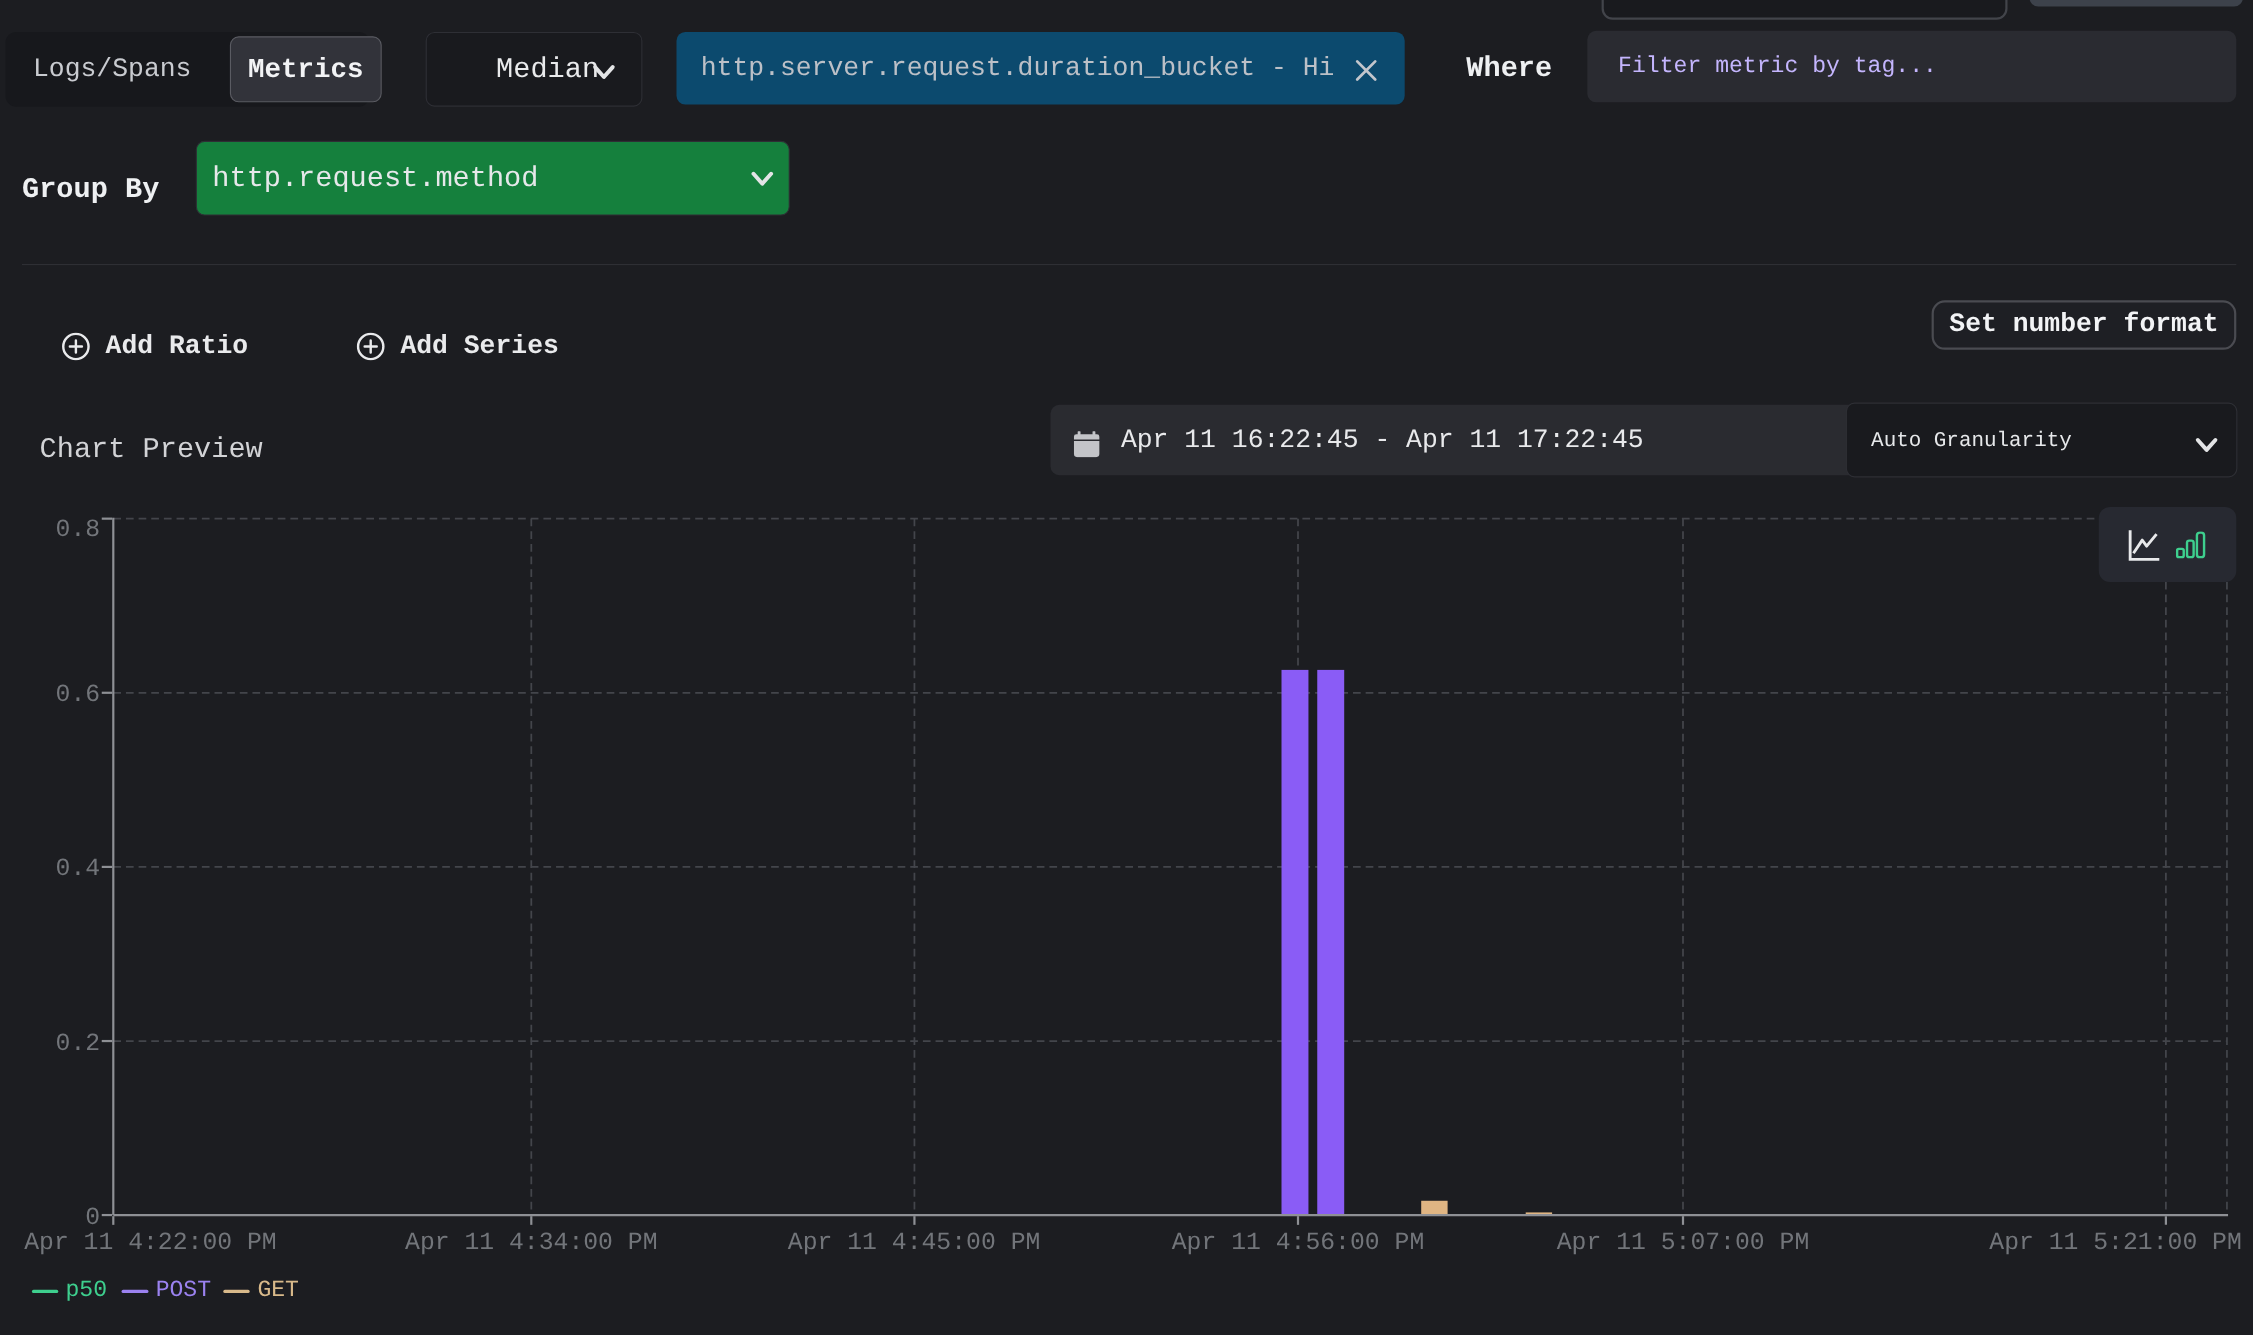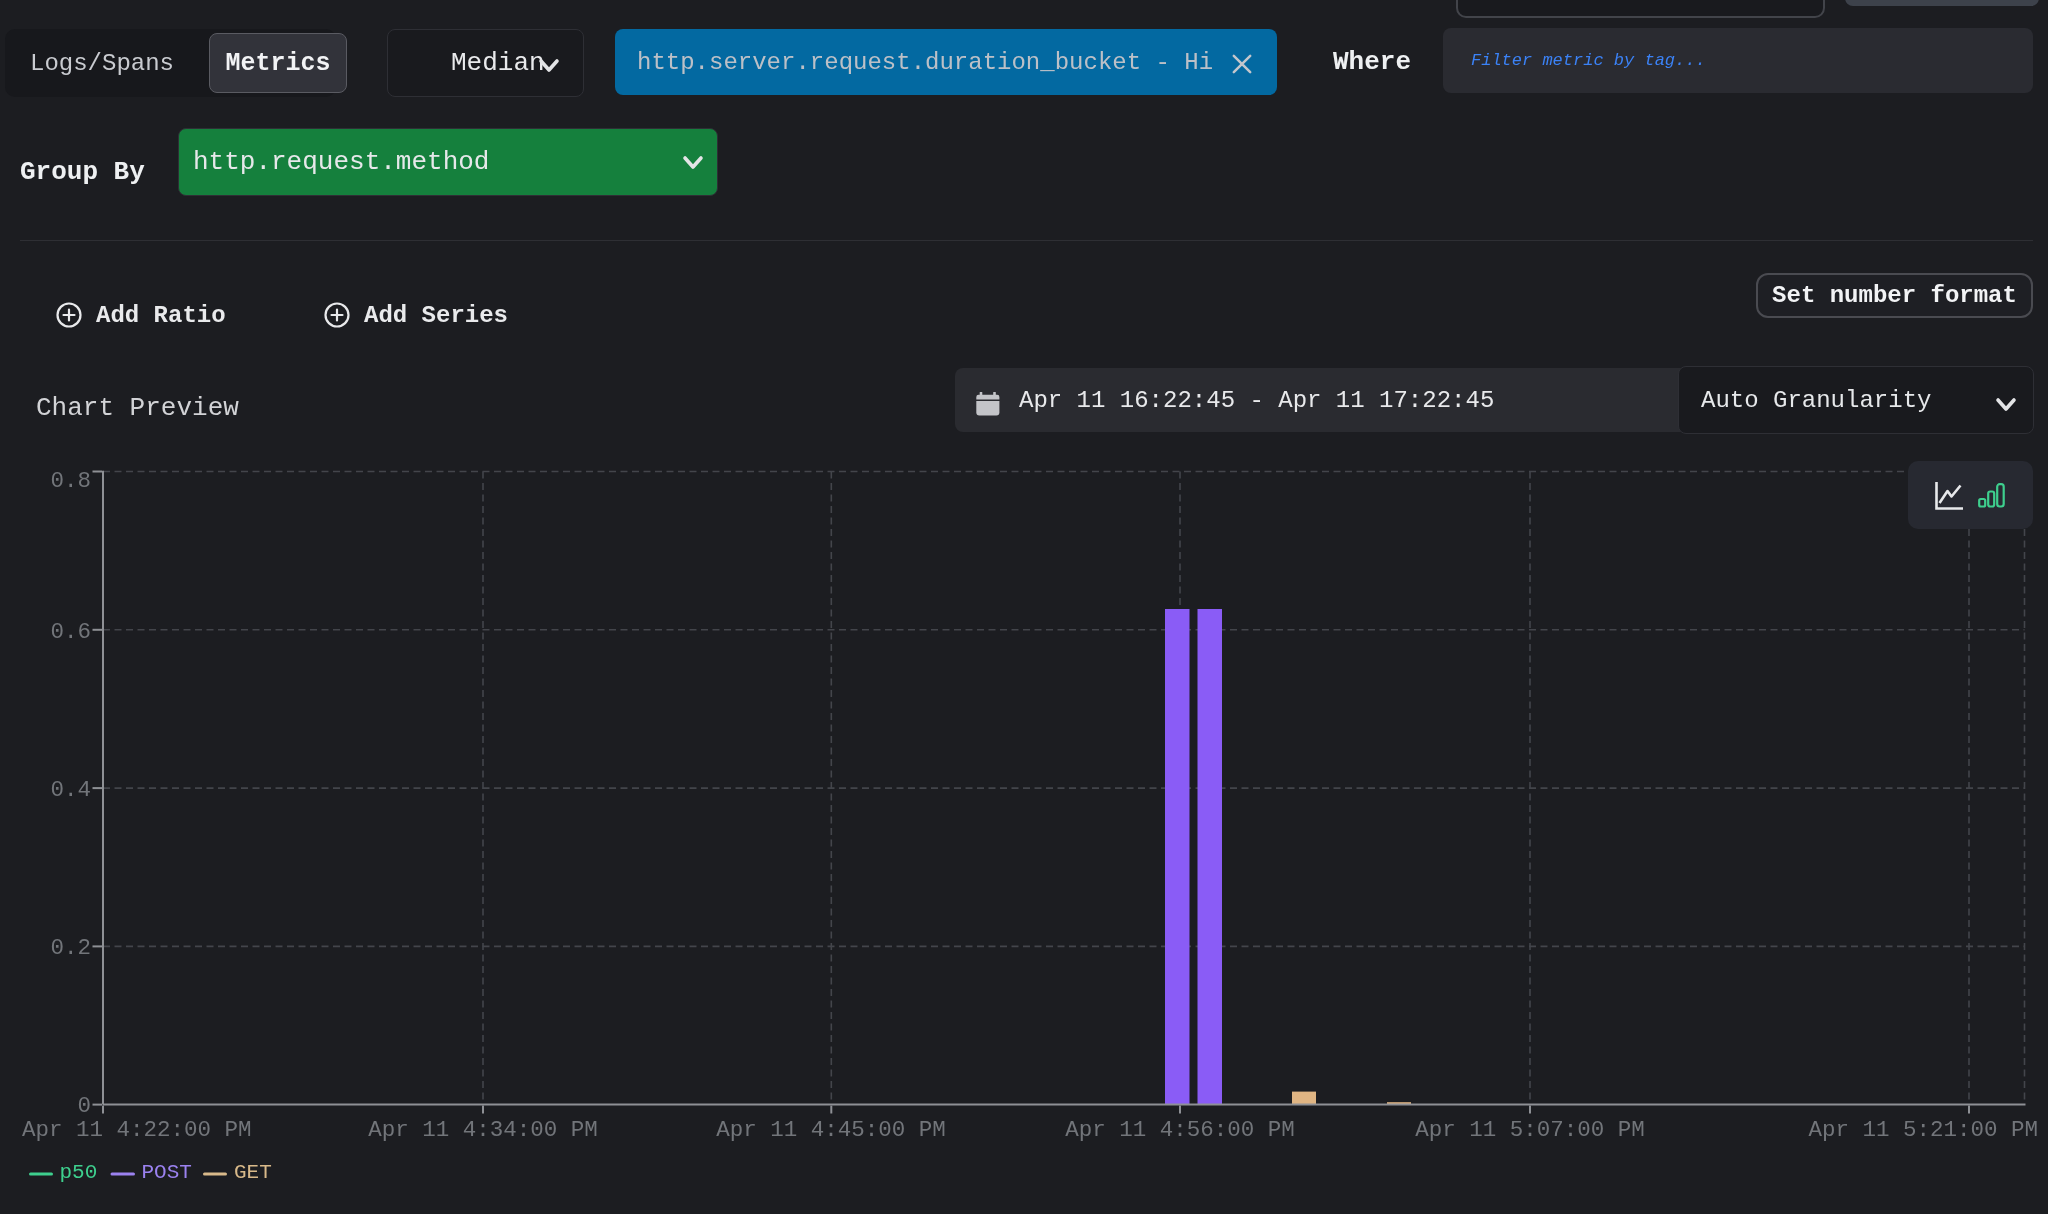--- a/index.html
+++ b/index.html
@@ -21,33 +21,33 @@
   <span style="font-size:25px; font-weight:bold; color:#f2f3f5;">Metrics</span>
 </div>
 
 <div class="abs flex" style="left:387px; top:29px; width:197px; height:68px; background:#191a1e; border:1px solid #2e2f35; border-radius:8px;padding-left:44px;">
   <span style="margin-left:19px; font-size:26px; color:#e9eaec;">Median</span>
   <svg class="abs" style="left:150px; top:27px;" width="22" height="17" viewBox="0 0 22 17">
       <path d="M3 4 L11 13 L19 4" fill="none" stroke="#e3e4e6" stroke-width="3.6" stroke-linecap="round" stroke-linejoin="round"></path>
     </svg>
 </div>
 
-<div class="abs flex" style="left:615px; top:29px; width:662px; height:66px; background:#0369a1; border-radius:8px;">
+<div class="abs flex" style="left:615px; top:29px; width:662px; height:66px; background:#0c4a6e; border-radius:8px;">
   <span style="margin-left:22px; font-size:24px; color:#bcc0c7;">http.server.request.duration_bucket - Hi</span>
   <svg class="abs" style="left:617px; top:24.5px;" width="20" height="20" viewBox="0 0 20 20">
       <path d="M1.8 1.8 L18.2 18.2 M18.2 1.8 L1.8 18.2" stroke="#c3c6cc" stroke-width="2.5" stroke-linecap="round"></path>
     </svg>
 </div>
 
 <div class="abs flex" style="left:1333px; top:29px; height:66px;">
   <span style="font-size:26px; font-weight:bold; color:#eef0f2;">Where</span>
 </div>
 
 <div class="abs flex" style="left:1443px; top:28px; width:590px; height:65px; background:#2a2b31; border-radius:8px;">
-  <span style="margin-left:28px; font-size:17px; color:#3b82f6;font-style:italic;">Filter metric by tag...</span>
+  <span style="margin-left:28px; font-size:21px; color:#c4b5fd;">Filter metric by tag...</span>
 </div>
 
 <div class="abs flex" style="left:20px; top:128px; height:68px;">
   <span style="font-size:26px; font-weight:bold; color:#eef0f2;margin-top:20px;">Group By</span>
 </div>
 <div class="abs flex" style="left:178px; top:128px; width:540px; height:68px; background:#15803d; border:1px solid #2e2f35; border-radius:8px;">
   <span style="margin-left:14px; font-size:26px; color:#e6e8ea;">http.request.method</span>
   <svg class="abs" style="left:503px; top:25px;" width="22" height="17" viewBox="0 0 22 17">
       <path d="M3 4 L11 13 L19 4" fill="none" stroke="#e3e4e6" stroke-width="3.6" stroke-linecap="round" stroke-linejoin="round"></path>
     </svg>
@@ -81,21 +81,21 @@
 <div class="abs flex" style="left:955px; top:368px; width:746px; height:64px; background:#2a2b30; border-radius:8px;">
   <svg class="abs" style="left:20.5px; top:24px;" width="24" height="24" viewBox="0 0 24 24">
     <path d="M5 0.8 V5 M18.5 0.8 V5" stroke="#c3c4c8" stroke-width="2.6" stroke-linecap="round"></path>
     <path d="M0.3 5 Q0.3 2.8 2.5 2.8 H21.2 Q23.4 2.8 23.4 5 V7.6 H0.3 Z" fill="#c3c4c8"></path>
     <path d="M0.3 9 H23.4 V20.6 Q23.4 23.6 20.4 23.6 H3.3 Q0.3 23.6 0.3 20.6 Z" fill="#c3c4c8"></path>
   </svg>
   <span style="margin-left:64px; font-size:24px; color:#e8e9eb;">Apr 11 16:22:45 - Apr 11 17:22:45</span>
 </div>
 
 <div class="abs flex" style="left:1678px; top:366px; width:356px; height:68px; background:#191a1e; border:1px solid #2e2f35; border-radius:8px;">
-  <span style="margin-left:22px; font-size:24px; color:#e6e8ea;text-align:right;">Auto Granularity</span>
+  <span style="margin-left:22px; font-size:19px; color:#e6e8ea;text-align:right;">Auto Granularity</span>
   <svg class="abs" style="left:316px; top:29px;" width="22" height="17" viewBox="0 0 22 17">
       <path d="M3 4 L11 13 L19 4" fill="none" stroke="#e3e4e6" stroke-width="3.6" stroke-linecap="round" stroke-linejoin="round"></path>
     </svg>
 </div>
 
 <svg class="abs" style="left:0px; top:440px;" width="2048" height="774" viewBox="0 440 2048 774">
   <g stroke="#43454b" stroke-width="1.6" stroke-dasharray="7 4.5" fill="none">
     <path d="M103 471.5 H2024.5"></path>
     <path d="M103 629.8 H2024.5"></path>
     <path d="M103 788.1 H2024.5"></path>

